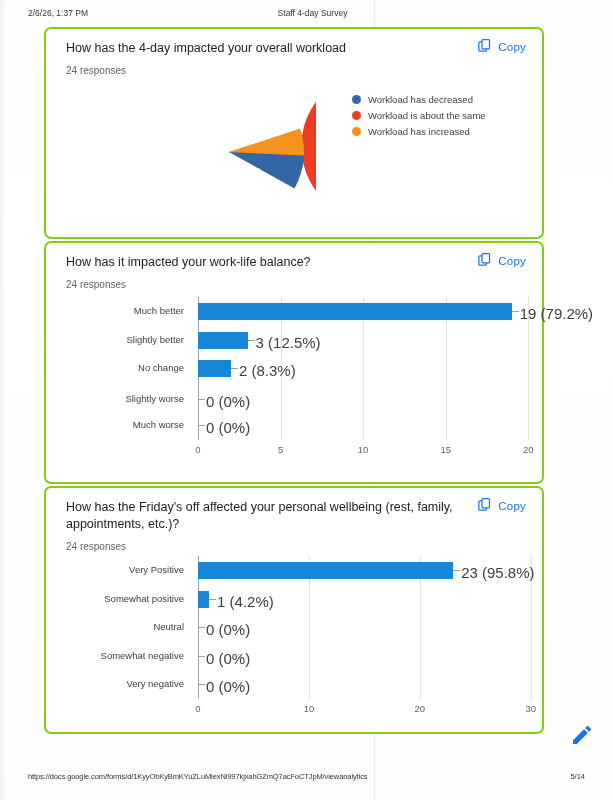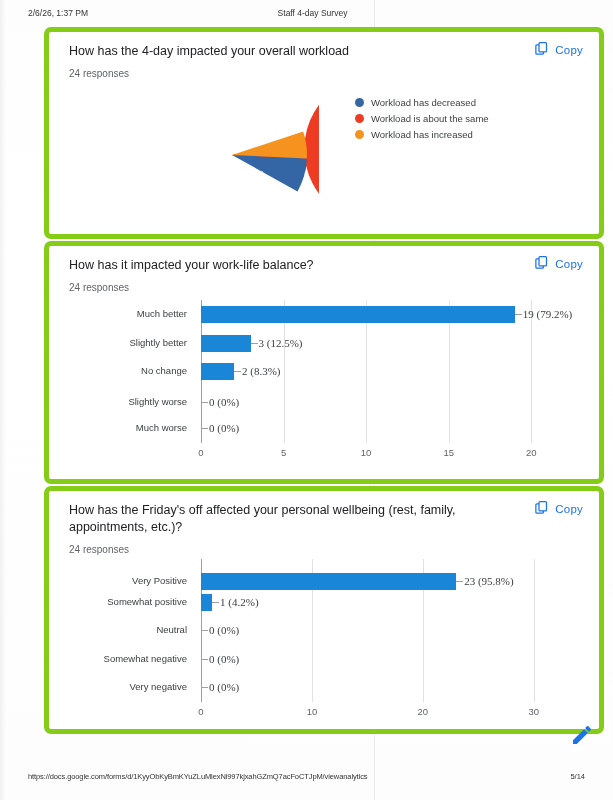--- a/index.html
+++ b/index.html
@@ -81,23 +81,23 @@
   .doc-footer .ftr-page {
     position: absolute;
     right: 28px;
     top: 0;
   }
 
   
   .card {
     position: absolute;
     left: 44px;
-    width: 560px;
+    width: 500px;
     background: #fff;
-    border: 5px solid #84cc16;
+    border: 2px solid #84cc16;
     border-radius: 7px;
     box-sizing: border-box;
   }
   #card-1 { top: 27px;  height: 212px; }
   #card-2 { top: 241px; height: 243px; }
   #card-3 { top: 486px; height: 248px; }
 
   .q-title {
     position: absolute;
     left: 20px;
@@ -242,24 +242,23 @@
   .bar-leader {
     position: absolute;
     top: 14px;
     height: 1px;
     width: 7px;
     background: #9aa0a6;
   }
   .bar-val {
     position: absolute;
     top: 8px;
-    font-size: 11px;
+    font-size: 15px;
     color: #3c4043;
     white-space: nowrap;
-    font-family: Liberation Serif, serif;
   }
 
   
   .pencil {
     position: absolute;
     left: 570px;
     top: 723px;
     width: 24px;
     height: 24px;
   }
@@ -399,21 +398,21 @@
       <div class="bar-grid">
         <div class="xtick" style="left: 132px;">0</div>
         <div class="gridline" style="left: 242.938px;"></div>
         <div class="xtick" style="left: 242.938px;">10</div>
         <div class="gridline" style="left: 353.875px;"></div>
         <div class="xtick" style="left: 353.875px;">20</div>
         <div class="gridline" style="left: 464.812px;"></div>
         <div class="xtick" style="left: 464.812px;">30</div>
         <div class="axis-zero" style="left: 132px;"></div>
       </div>
-      <div class="bar-row" style="top: 8px;">
+      <div class="bar-row" style="top: 0px;">
         <div class="bar-cat">Very Positive</div>
         <div class="bar-fill" style="left: 132px; width: 255.156px; background: rgb(26, 134, 216);"></div>
         <div class="bar-leader" style="left: 387.156px;"></div>
         <div class="bar-val" style="left: 395.156px;">23 (95.8%)</div>
       </div>
       <div class="bar-row" style="top: 28.6px;">
         <div class="bar-cat">Somewhat positive</div>
         <div class="bar-fill" style="left: 132px; width: 11.0938px; background: rgb(26, 134, 216);"></div>
         <div class="bar-leader" style="left: 143.094px;"></div>
         <div class="bar-val" style="left: 151.094px;">1 (4.2%)</div>

